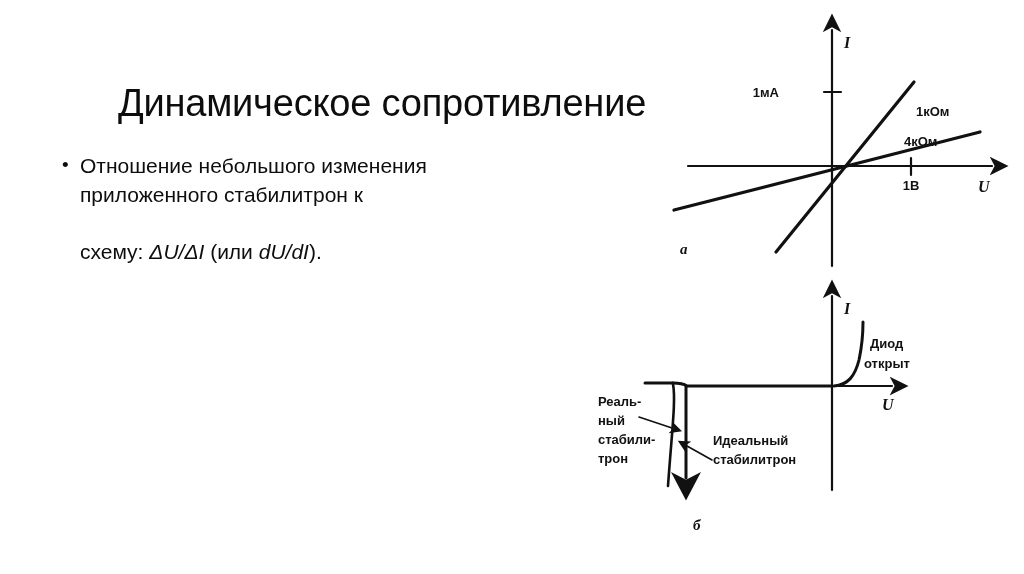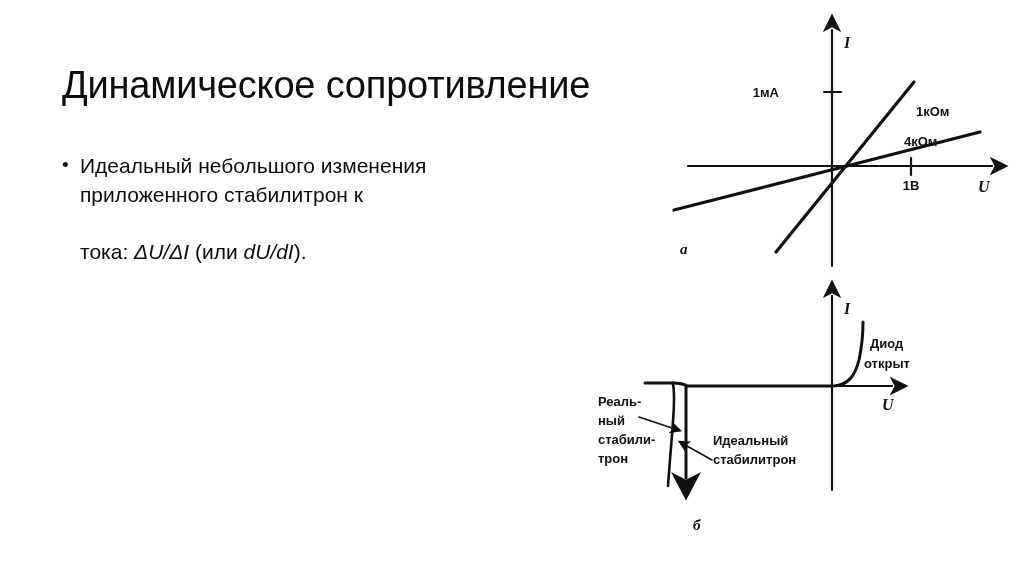--- a/index.html
+++ b/index.html
@@ -12,28 +12,29 @@
     width: 1024px;
     height: 574px;
     background: #ffffff;
     overflow: hidden;
     font-family: "Liberation Sans", sans-serif;
     color: #000000;
   }
   #title {
     position: absolute;
     left: 62px;
-    top: 40px;
+    top: 58px;
     width: 640px;
     font-size: 38px;
     font-weight: 400;
     line-height: 1.1;
     letter-spacing: -0.2px;
     color: #0d0d0d;
     white-space: nowrap;
+    text-align: center;
   }
   #bullet-list {
     position: absolute;
     left: 62px;
     top: 152px;
     width: 610px;
   }
   .bullet-row {
     display: flex;
     align-items: flex-start;
@@ -105,24 +106,24 @@
 <body>
 
 <div id="slide">
 
   <h1 id="title">Динамическое сопротивление</h1>
 
   <div id="bullet-list">
     <div class="bullet-row">
       <span class="bullet-dot">•</span>
       <span class="bullet-text">
-        <span>Идеальный небольшого изменения</span><br>
+        <span>Отношение небольшого изменения</span><br>
         <span>приложенного стабилитрон к</span><br>
         <br>
-        <span>тока: </span><span class="it">ΔU/ΔI</span><span>  (или </span><span class="it">dU/dI</span><span>).</span>
+        <span>схему: </span><span class="it">ΔU/ΔI</span><span>  (или </span><span class="it">dU/dI</span><span>).</span>
       </span>
     </div>
   </div>
 
   <div class="figure" id="figure-a">
     <svg class="fig-svg" viewBox="0 0 364 266">
       <defs>
         <marker id="arwA" markerWidth="9" markerHeight="9" refX="1" refY="4.2" orient="auto">
           <path d="M0,0 L8.5,4.2 L0,8.4 L2.2,4.2 Z" fill="#111111"></path>
         </marker>

